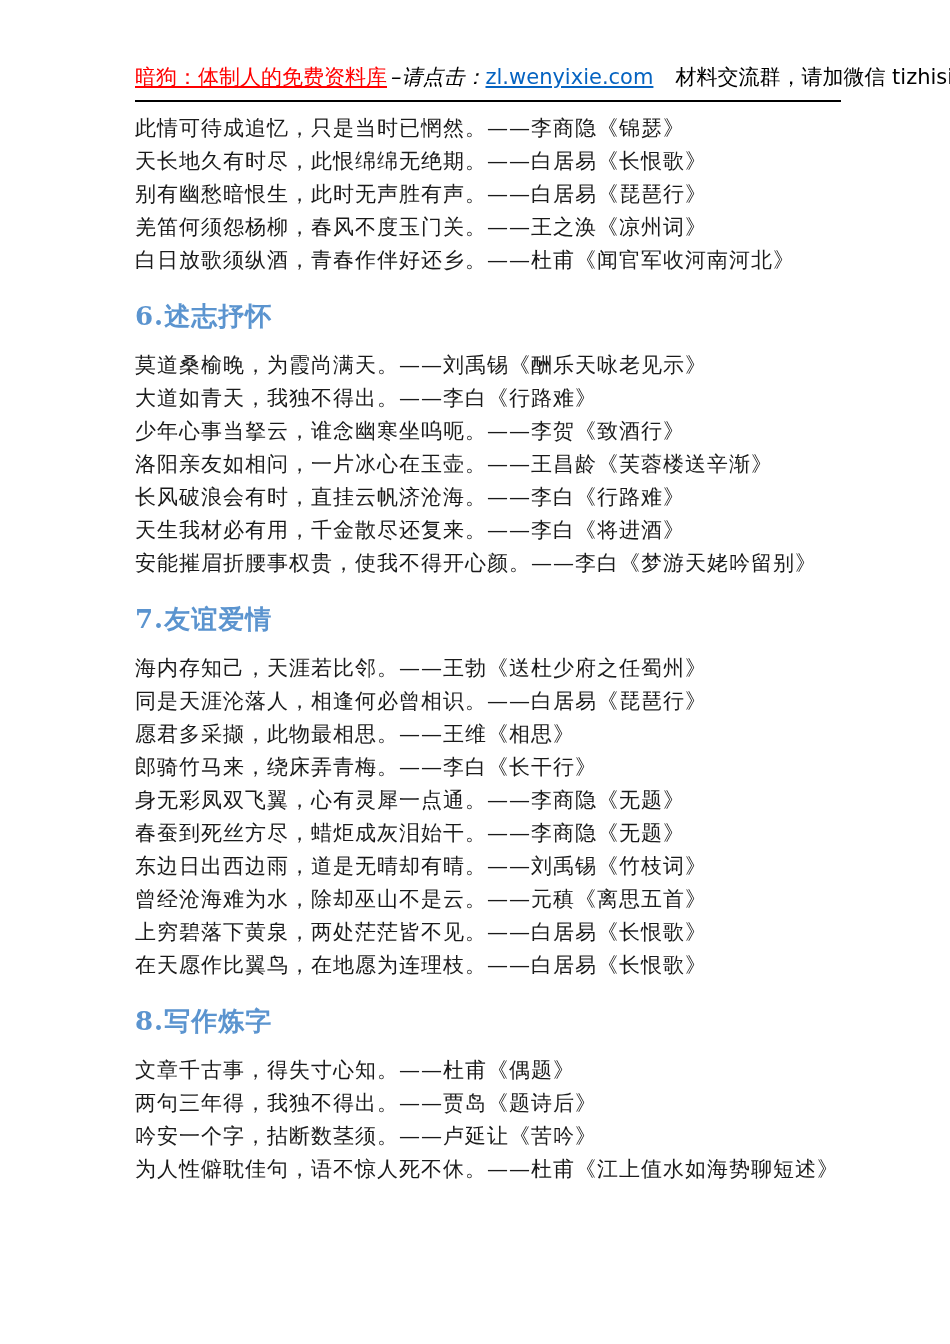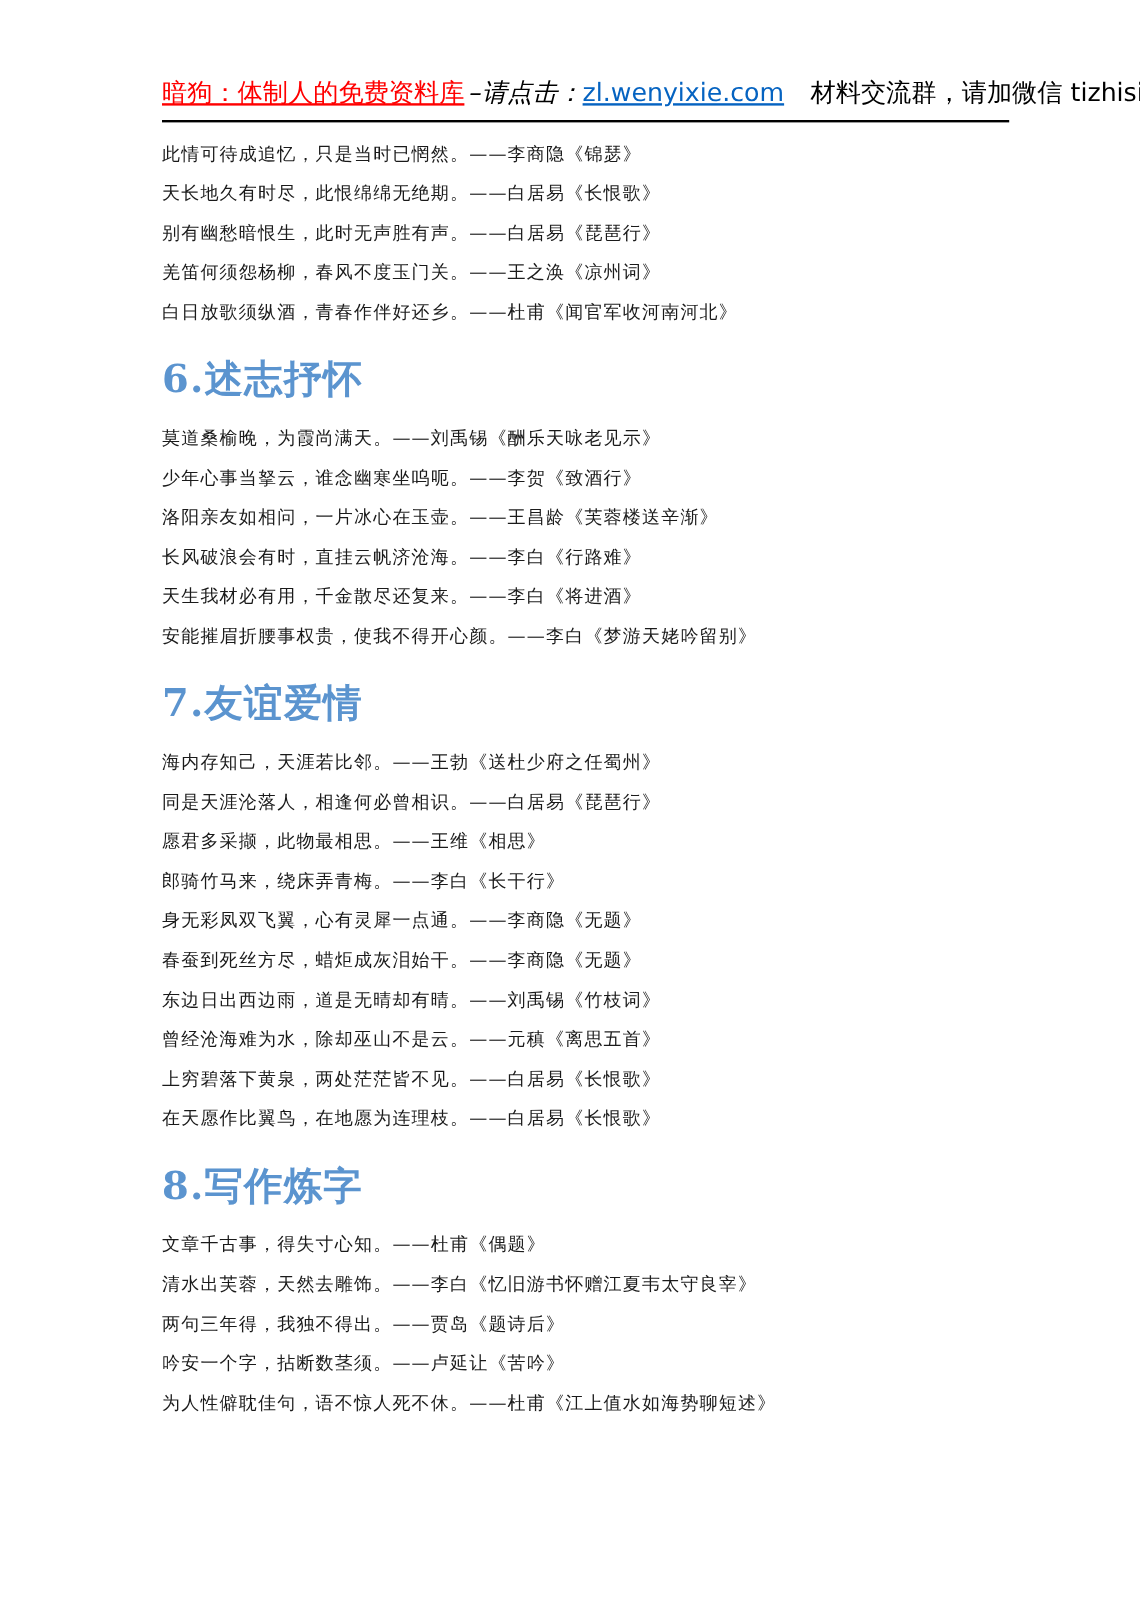--- a/index.html
+++ b/index.html
@@ -32,29 +32,29 @@
     text-decoration: underline;
     cursor: pointer;
     text-align: center;
   }
   .header .suffix { color: #000000; margin-left: 22px; }
   .content {
     padding: 10px 60px 0 135px;
   }
   .line {
     margin: 0;
-    font-size: 15px;
+    font-size: 21px;
     line-height: 33px;
     letter-spacing: 1px;
     color: var(--body-text, #1a1a1a);
     white-space: nowrap;
   }
   .sec-heading {
     margin: 20px 0 14px 0;
-    font-size: 32px;
+    font-size: 26px;
     line-height: 38px;
     font-weight: bold;
     letter-spacing: 1px;
     color: var(--heading-blue, #5b9bd5);
   }
 </style>
 </head>
 <body>
 
 <div class="page" style="--red: #ff0000; --link-blue: #0563c1; --heading-blue: #5b94cf; --body-text: #1a1a1a; --rule-black: #000000;">
@@ -64,37 +64,37 @@
   </div>
 
   <div class="content" id="content">
       <p class="line">此情可待成追忆，只是当时已惘然。——李商隐《锦瑟》</p>
       <p class="line">天长地久有时尽，此恨绵绵无绝期。——白居易《长恨歌》</p>
       <p class="line">别有幽愁暗恨生，此时无声胜有声。——白居易《琵琶行》</p>
       <p class="line">羌笛何须怨杨柳，春风不度玉门关。——王之涣《凉州词》</p>
       <p class="line">白日放歌须纵酒，青春作伴好还乡。——杜甫《闻官军收河南河北》</p>
       <h2 class="sec-heading">6.述志抒怀</h2>
       <p class="line">莫道桑榆晚，为霞尚满天。——刘禹锡《酬乐天咏老见示》</p>
+      <p class="line">大道如青天，我独不得出。——李白《行路难》</p>
       <p class="line">少年心事当拏云，谁念幽寒坐呜呃。——李贺《致酒行》</p>
       <p class="line">洛阳亲友如相问，一片冰心在玉壶。——王昌龄《芙蓉楼送辛渐》</p>
       <p class="line">长风破浪会有时，直挂云帆济沧海。——李白《行路难》</p>
       <p class="line">天生我材必有用，千金散尽还复来。——李白《将进酒》</p>
       <p class="line">安能摧眉折腰事权贵，使我不得开心颜。——李白《梦游天姥吟留别》</p>
       <h2 class="sec-heading">7.友谊爱情</h2>
       <p class="line">海内存知己，天涯若比邻。——王勃《送杜少府之任蜀州》</p>
       <p class="line">同是天涯沦落人，相逢何必曾相识。——白居易《琵琶行》</p>
       <p class="line">愿君多采撷，此物最相思。——王维《相思》</p>
       <p class="line">郎骑竹马来，绕床弄青梅。——李白《长干行》</p>
       <p class="line">身无彩凤双飞翼，心有灵犀一点通。——李商隐《无题》</p>
       <p class="line">春蚕到死丝方尽，蜡炬成灰泪始干。——李商隐《无题》</p>
       <p class="line">东边日出西边雨，道是无晴却有晴。——刘禹锡《竹枝词》</p>
       <p class="line">曾经沧海难为水，除却巫山不是云。——元稹《离思五首》</p>
       <p class="line">上穷碧落下黄泉，两处茫茫皆不见。——白居易《长恨歌》</p>
       <p class="line">在天愿作比翼鸟，在地愿为连理枝。——白居易《长恨歌》</p>
       <h2 class="sec-heading">8.写作炼字</h2>
       <p class="line">文章千古事，得失寸心知。——杜甫《偶题》</p>
-      <p class="line">清水出芙蓉，天然去雕饰。——李白《忆旧游书怀赠江夏韦太守良宰》</p>
       <p class="line">两句三年得，我独不得出。——贾岛《题诗后》</p>
       <p class="line">吟安一个字，拈断数茎须。——卢延让《苦吟》</p>
       <p class="line">为人性僻耽佳句，语不惊人死不休。——杜甫《江上值水如海势聊短述》</p>
     </div>
 
 </div>
 
 </body></html>

